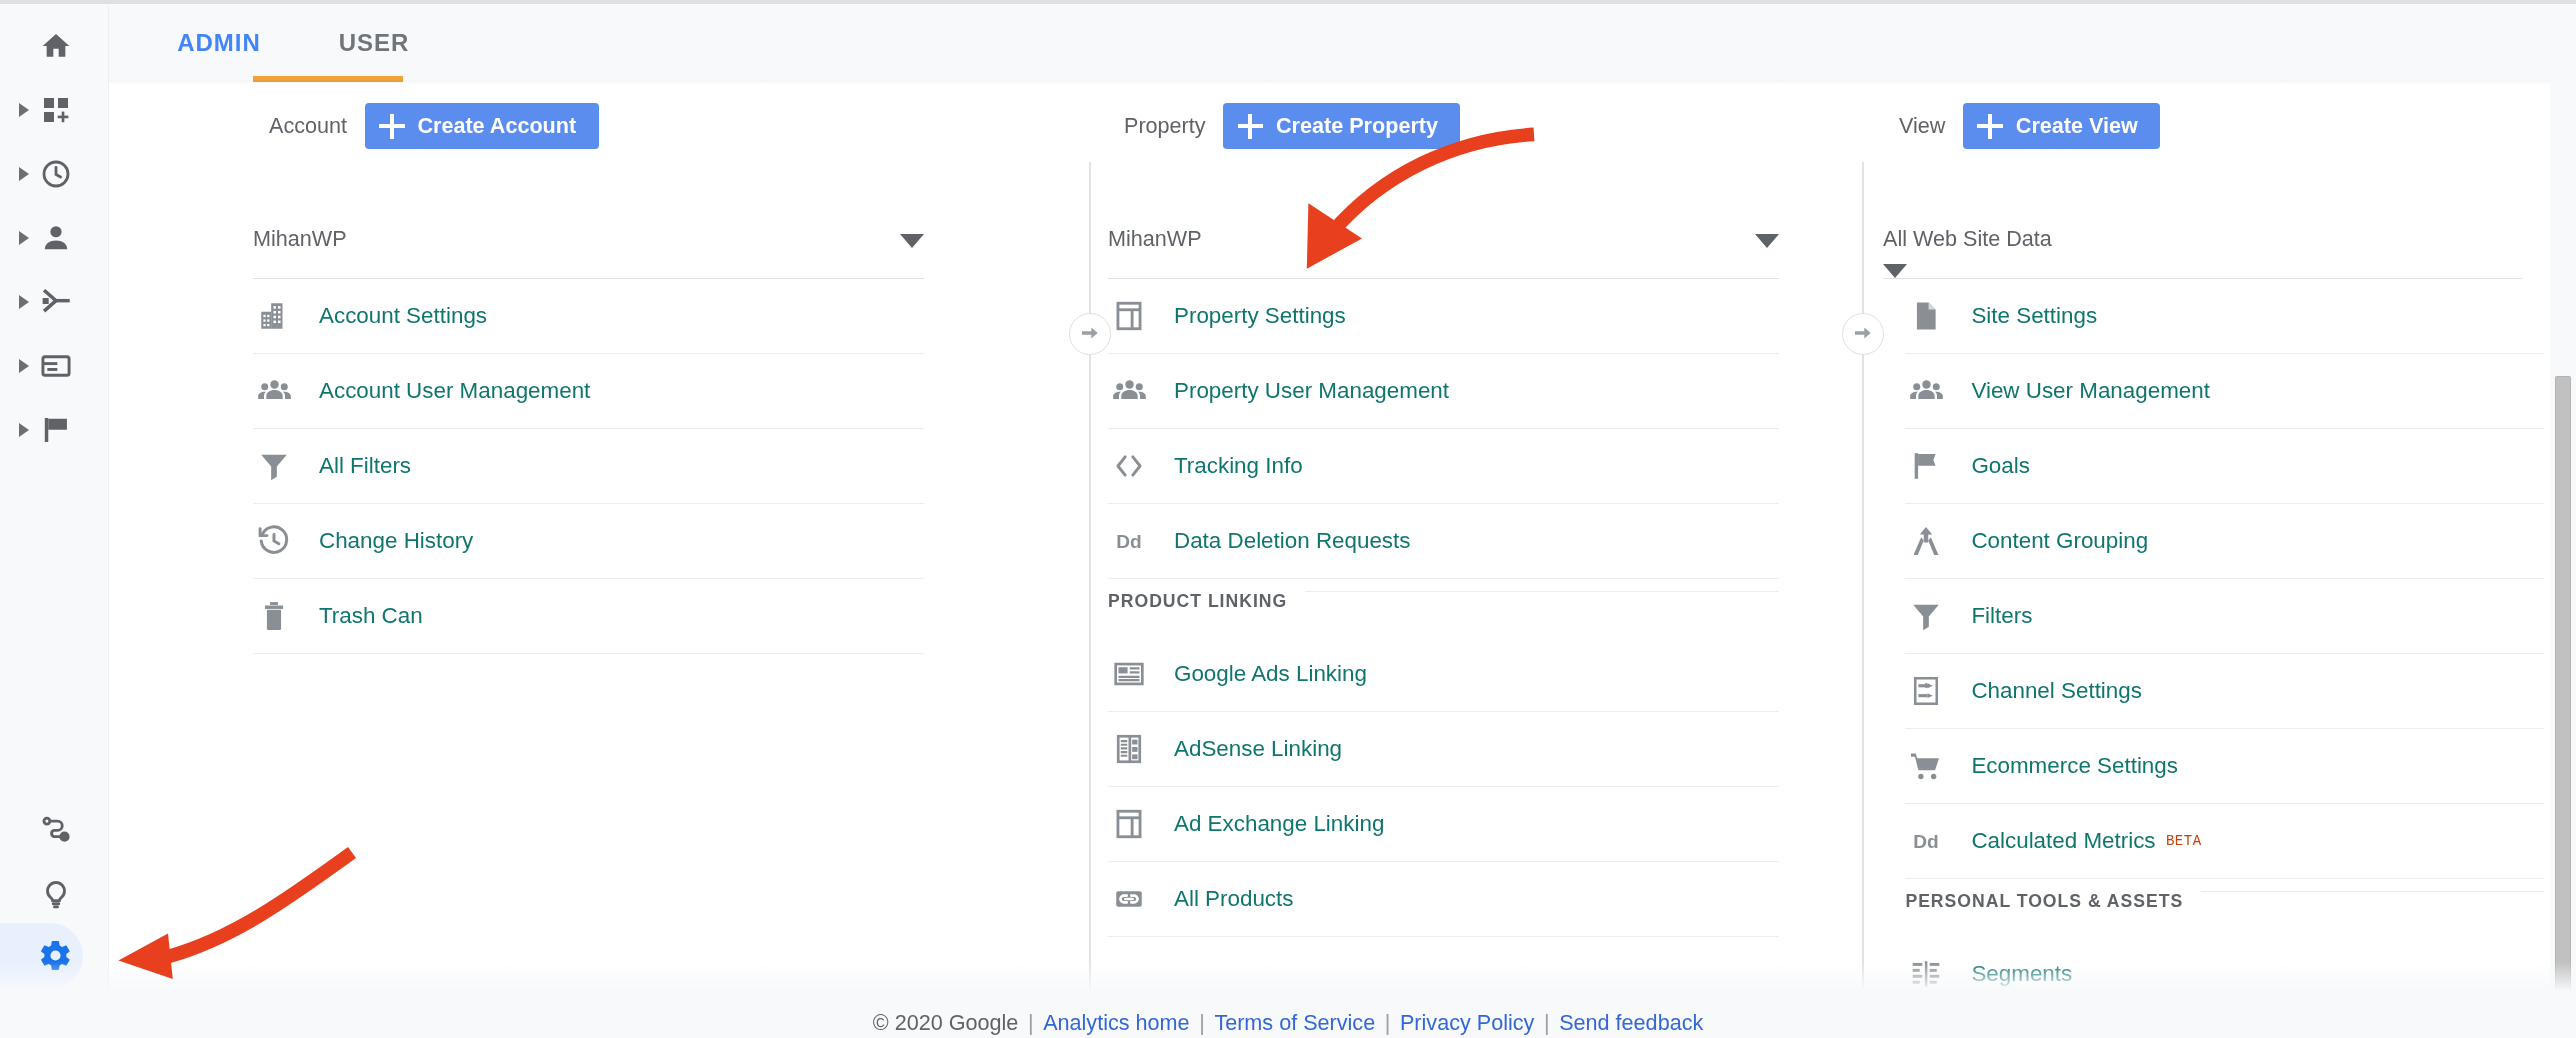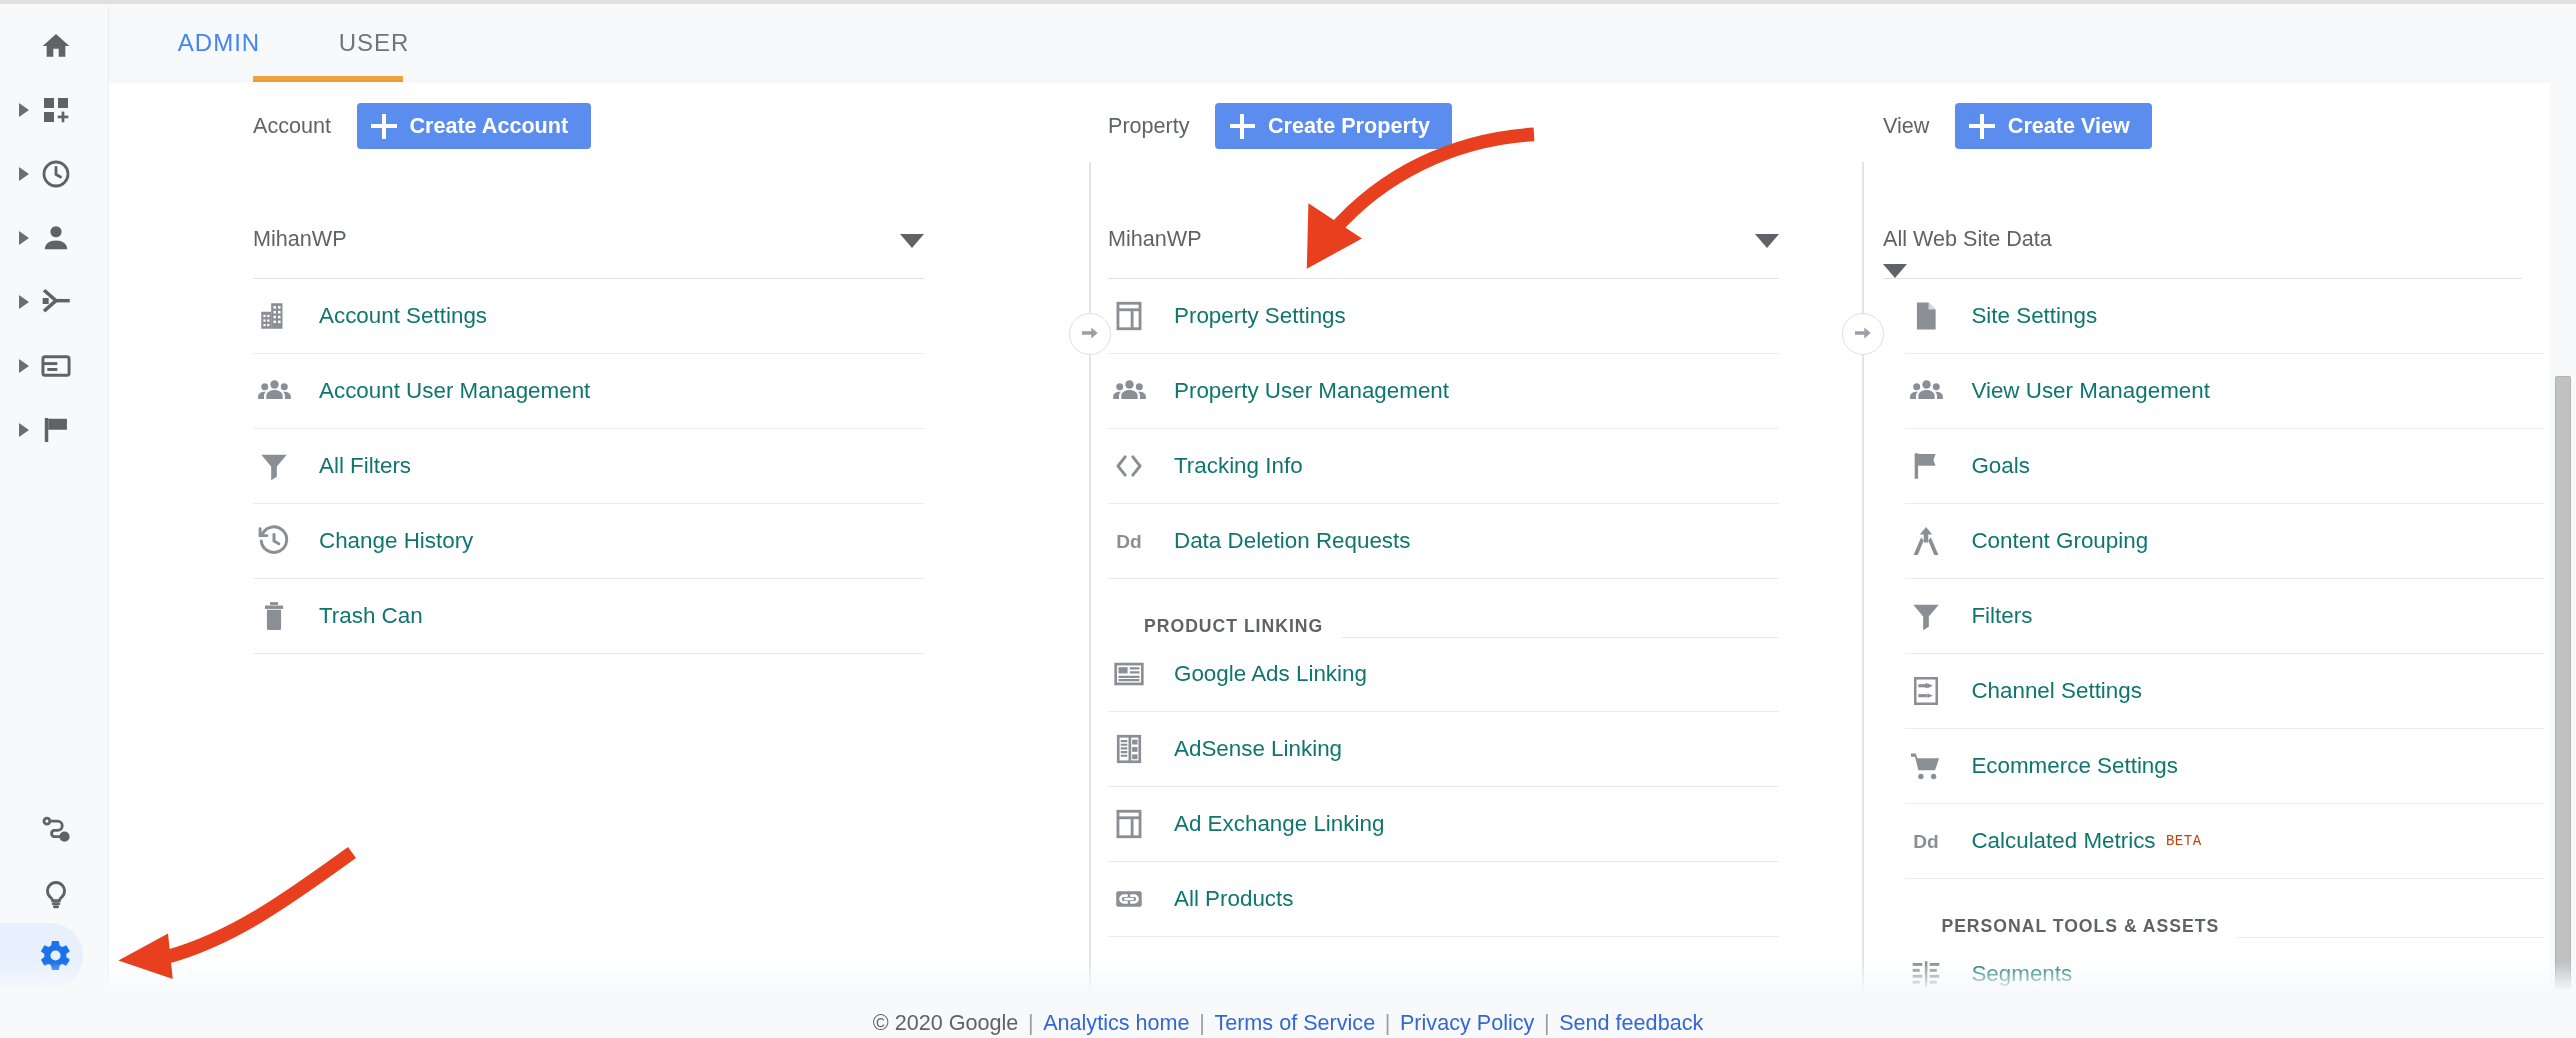--- a/index.html
+++ b/index.html
@@ -54,21 +54,21 @@
   }
 
   
   .tabbar {
     position:absolute; top:0; left:0; width:2467px; height:74px;
     background:#f7f9fb;
   }
   .tab {
     position:absolute; top:0; height:74px;
     display:flex; align-items:center; justify-content:center;
-    font-size:24px; letter-spacing:1px; font-weight:400;
+    font-size:24px; letter-spacing:1px; font-weight:700;
     cursor:pointer;
   }
   .tab.admin { left:35px; width:150px; color:#4285f4; }
   .tab.user  { left:198px; width:134px; color:#70757a; }
   .tab-underline {
     position:absolute; top:70px; left:144px; width:150px; height:5.6px;
     background:#f0a33c;
   }
   .tabbar-bottom-shadow {
     position:absolute; top:74px; left:0; width:2467px; height:4.8px;
@@ -76,21 +76,21 @@
   }
 
   
   .cols { position:absolute; top:78px; left:0; width:2467px; height:954px; background:#fff; }
 
   .col { position:absolute; top:0; height:954px; }
   .col-account  { left:144px;  width:799px; }
   .col-property { left:999px; width:799px; }
   .col-view     { left:1774px; width:703px; }
 
-  .col-header { position:absolute; top:21px; left:0; display:flex; align-items:center; height:42px;gap:8px; }
+  .col-header { position:absolute; top:21px; left:16px; display:flex; align-items:center; height:42px; }
   .col-header .label { font-size:21.6px; color:#5f6368; margin-right:17.6px; }
   .create-btn {
     display:flex; align-items:center; height:46px; padding:0 22.4px 0 14.4px;
     background:#5b8def; border-radius:4px; cursor:pointer;
   }
   .create-btn .plus {
     position:relative; width:25.6px; height:25.6px; margin-right:12.8px; flex:0 0 25.6px;
   }
   .create-btn .plus::before, .create-btn .plus::after {
     content:""; position:absolute; background:#fff;
@@ -130,23 +130,22 @@
     width:42px; height:42px; margin-right:24px; flex:0 0 42px;
     display:flex; align-items:center; justify-content:center;
   }
   .row .ico svg { display:block; }
   .row .lbl { font-size:22.4px; color:#0f766e; white-space:nowrap; }
   .row .beta {
     font-size:14px; color:#c2410c; margin-left:10.4px; letter-spacing:0.5px;font-family:Liberation Mono, monospace;
   }
 
   .section-head {
-    position:relative; display:flex; align-items:flex-end; height:58px;
+    position:relative; display:flex; align-items:flex-start; height:58px;
     padding-top:11.2px;
-    margin-left:36px;
   }
   .section-head .sh-txt {
     font-size:17.6px; font-weight:bold; letter-spacing:1px; color:#5f6368;
     white-space:nowrap; margin-right:17.6px;
   }
   .section-head .sh-line { flex:1; height:0.8px; background:#ececec; }
 
   .spacer-row { height:53px; }
 
   

